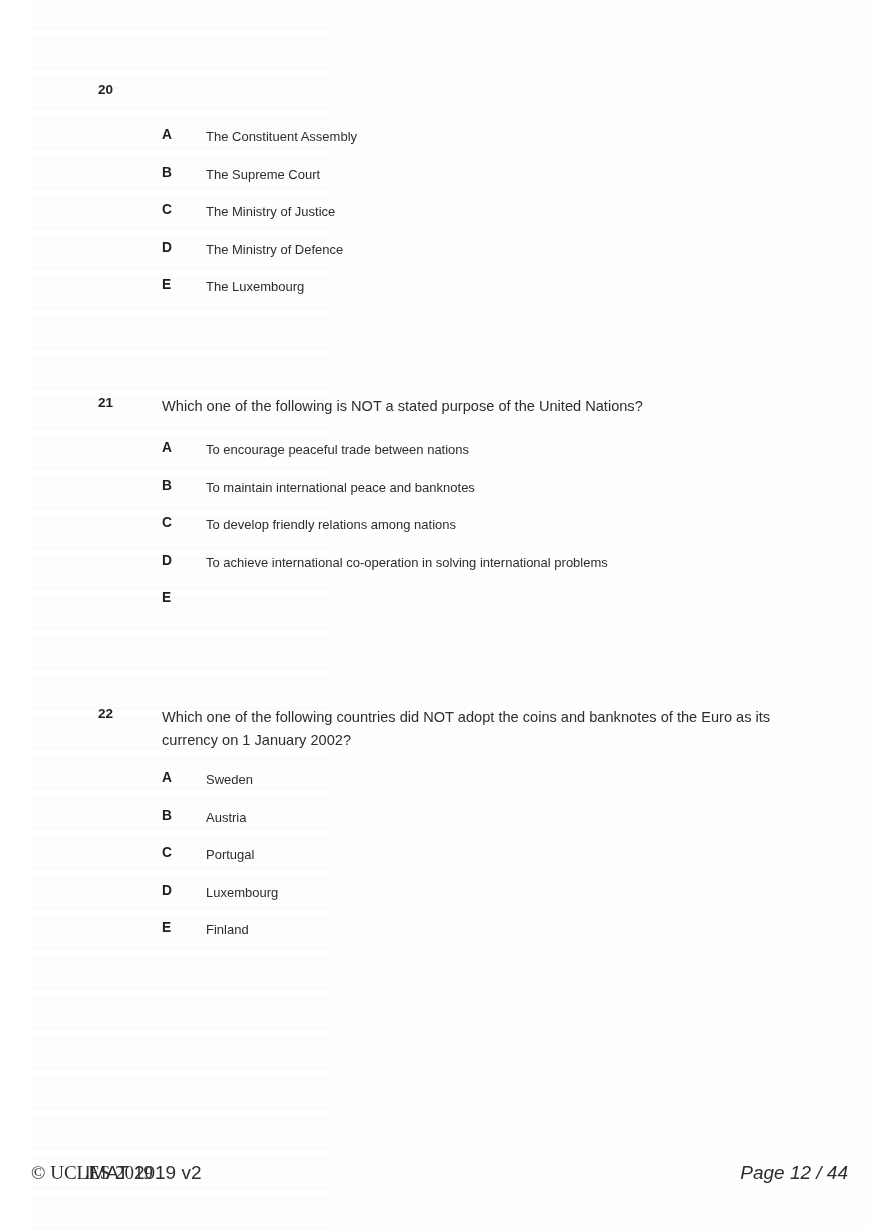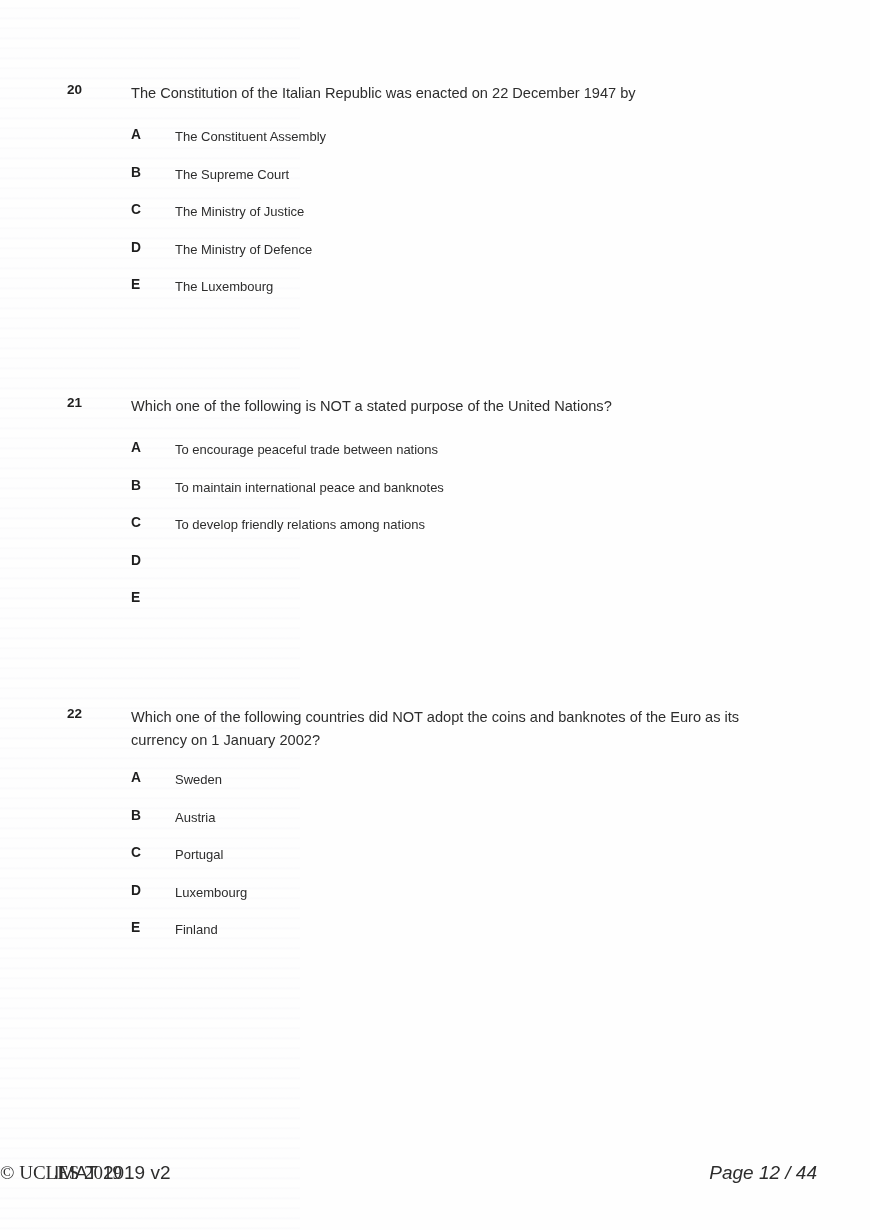--- a/index.html
+++ b/index.html
@@ -15,20 +15,21 @@
     color: #2b2b2b;
     position: relative;
     overflow: hidden;
     -webkit-font-smoothing: antialiased;
   }
 
   .page {
     position: absolute;
     inset: 0;
     background: #fefefe;
+    margin-left: 31px;
   }
 
   
   .scan-texture {
     position: absolute;
     left: 0;
     top: 0;
     width: 300px;
     height: 1230px;
     background:
@@ -152,21 +153,20 @@
 <body>
 
 <div class="page">
   <div class="scan-texture"></div>
 
   <div class="content">
 
     <div class="question-block" id="block-20">
       <div class="q-head">
         <div class="q-number">20</div>
-        <div class="q-stem">The Constitution of the Italian Republic was enacted on 22 December 1947 by</div>
       </div>
       <div class="options">
         <div class="option-row">
           <span class="opt-letter">A</span>
           <span class="opt-text">The Constituent Assembly</span>
         </div>
         <div class="option-row">
           <span class="opt-letter">B</span>
           <span class="opt-text">The Supreme Court</span>
         </div>
@@ -198,20 +198,21 @@
         <div class="option-row">
           <span class="opt-letter">B</span>
           <span class="opt-text">To maintain international peace and banknotes</span>
         </div>
         <div class="option-row">
           <span class="opt-letter">C</span>
           <span class="opt-text">To develop friendly relations among nations</span>
         </div>
         <div class="option-row">
           <span class="opt-letter">D</span>
+          <span class="opt-text">To achieve international co-operation in solving international problems</span>
         </div>
         <div class="option-row">
           <span class="opt-letter">E</span>
         </div>
       </div>
     </div>
 
     <div class="question-block" id="block-22">
       <div class="q-head">
         <div class="q-number">22</div>

